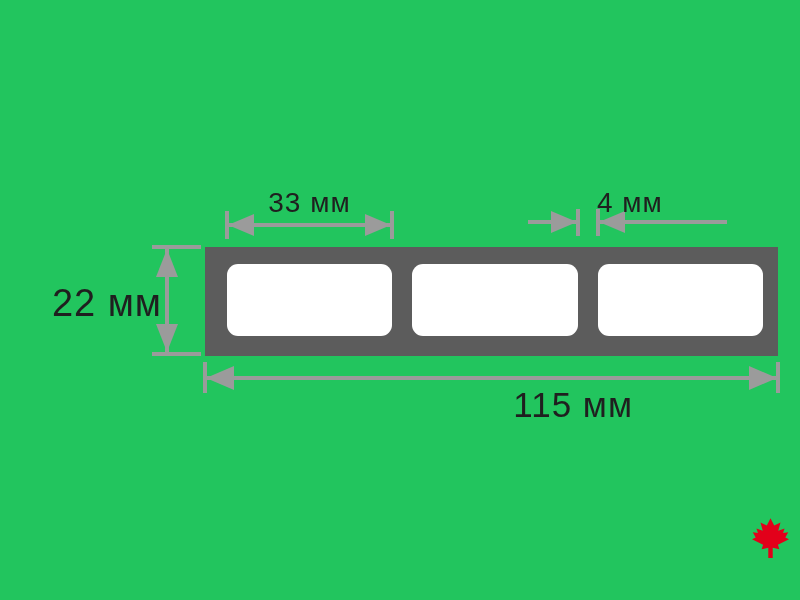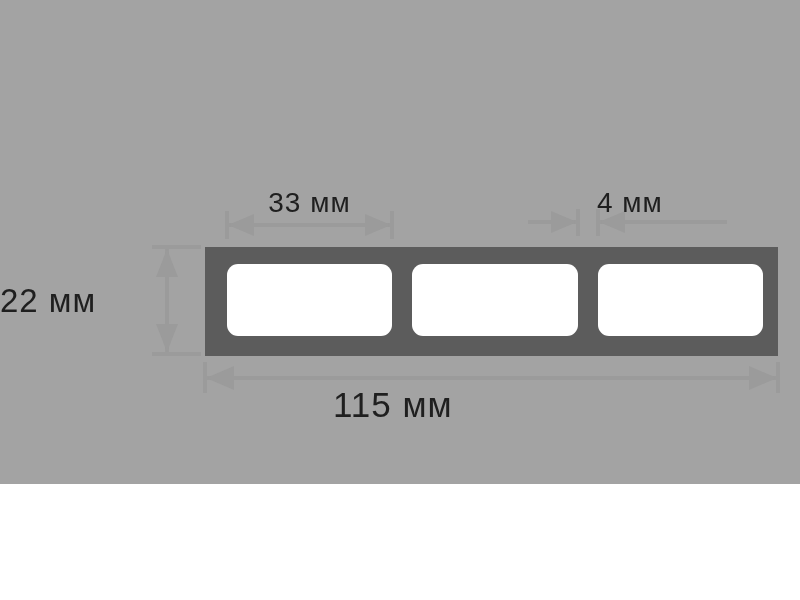--- a/index.html
+++ b/index.html
@@ -1,32 +1,32 @@
 <!DOCTYPE html>
 <html style="--color-profile: #5c5c5c; --color-dimension: #9b9b9b; --color-text: #1f1f1f; --color-leaf: #e2001a;"><head>
 <meta charset="utf-8">
 <style>
   html,body { margin:0; padding:0; background:#ffffff; }
   .canvas {
-    position:relative; width:800px; height:484px; background:#a3a3a3;
+    position:relative; width:800px; height:600px; background:#22c55e;
     overflow:hidden; font-family:"Liberation Sans","DejaVu Sans",sans-serif;
   }
   .diagram-svg { position:absolute; left:0; top:0; }
   .profile-body { fill:var(--color-profile,#5c5c5c); }
   .chamber { fill:#ffffff; }
   .dim-stroke { stroke:var(--color-dimension,#9b9b9b); stroke-width:4; fill:none; }
   .dim-fill { fill:var(--color-dimension,#9b9b9b); }
   .dim-label {
     position:absolute; color:var(--color-text,#1f1f1f);
     line-height:1.1; letter-spacing:1px; white-space:nowrap;
   }
   .lbl-33  { left:227px; top:188px; width:165px; text-align:center; font-size:28px; }
   .lbl-4   { left:597px; top:188px; width:152px; text-align:left; font-size:28px; }
-  .lbl-22  { left:0px;   top:283px; width:162px;  font-size:33px; }
-  .lbl-115 { left:333px; top:386px; width:300px; text-align:left; font-size:35px; }
+  .lbl-22  { left:0px;   top:283px; width:162px; text-align:right;  font-size:38px; }
+  .lbl-115 { left:333px; top:386px; width:300px; text-align:right; font-size:35px; }
   .logo {
     position:absolute; left:444px; top:531px;
     font-family:"Liberation Serif","DejaVu Serif",serif;
     font-size:62px; line-height:1; color:#1a1a1a; letter-spacing:0px;
     white-space:nowrap;
   }
   .leaf-svg { position:absolute; left:752px; top:518px; }
   .leaf-path { fill:var(--color-leaf,#e2001a); }
 </style>
 </head>

